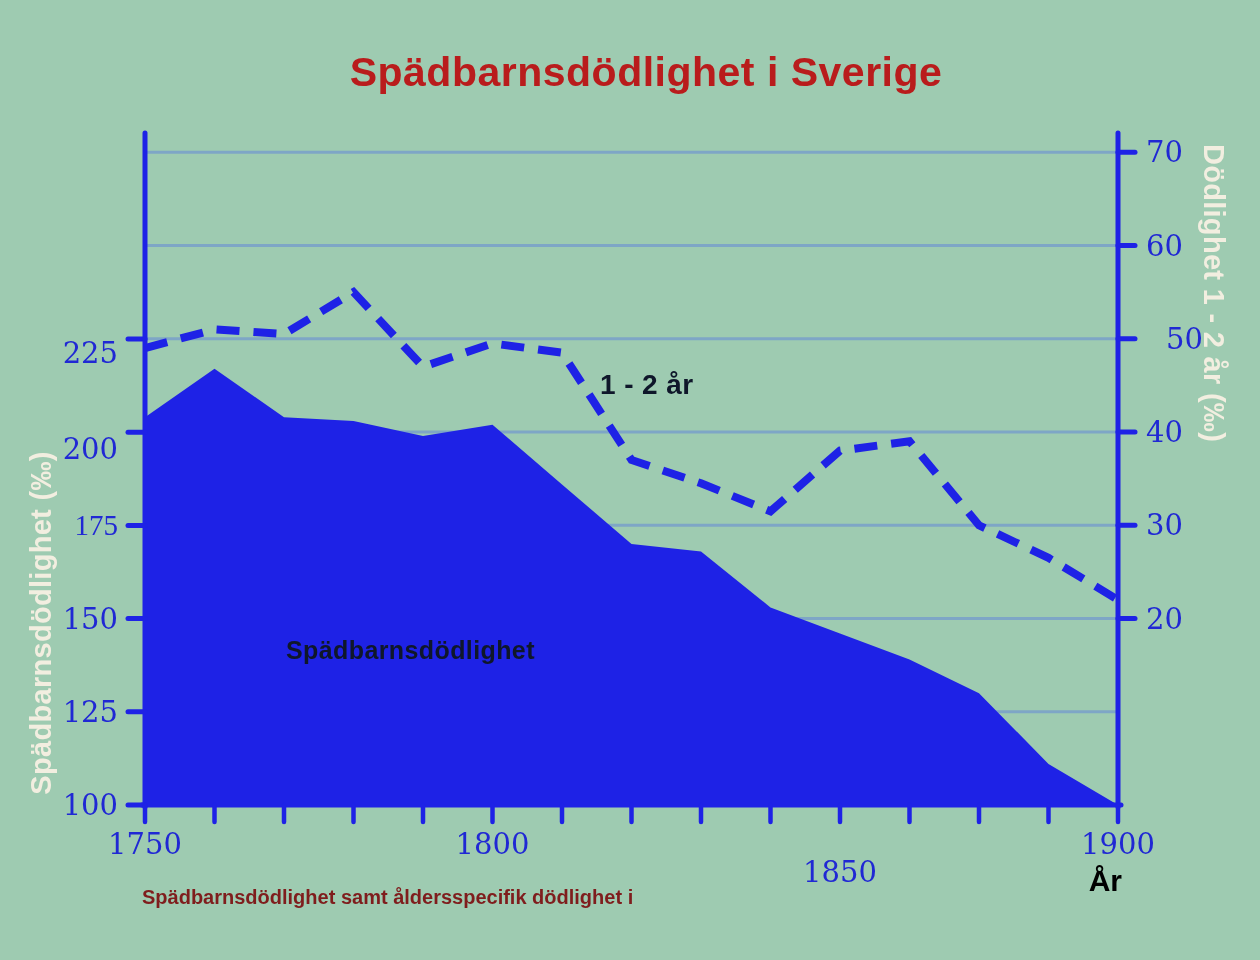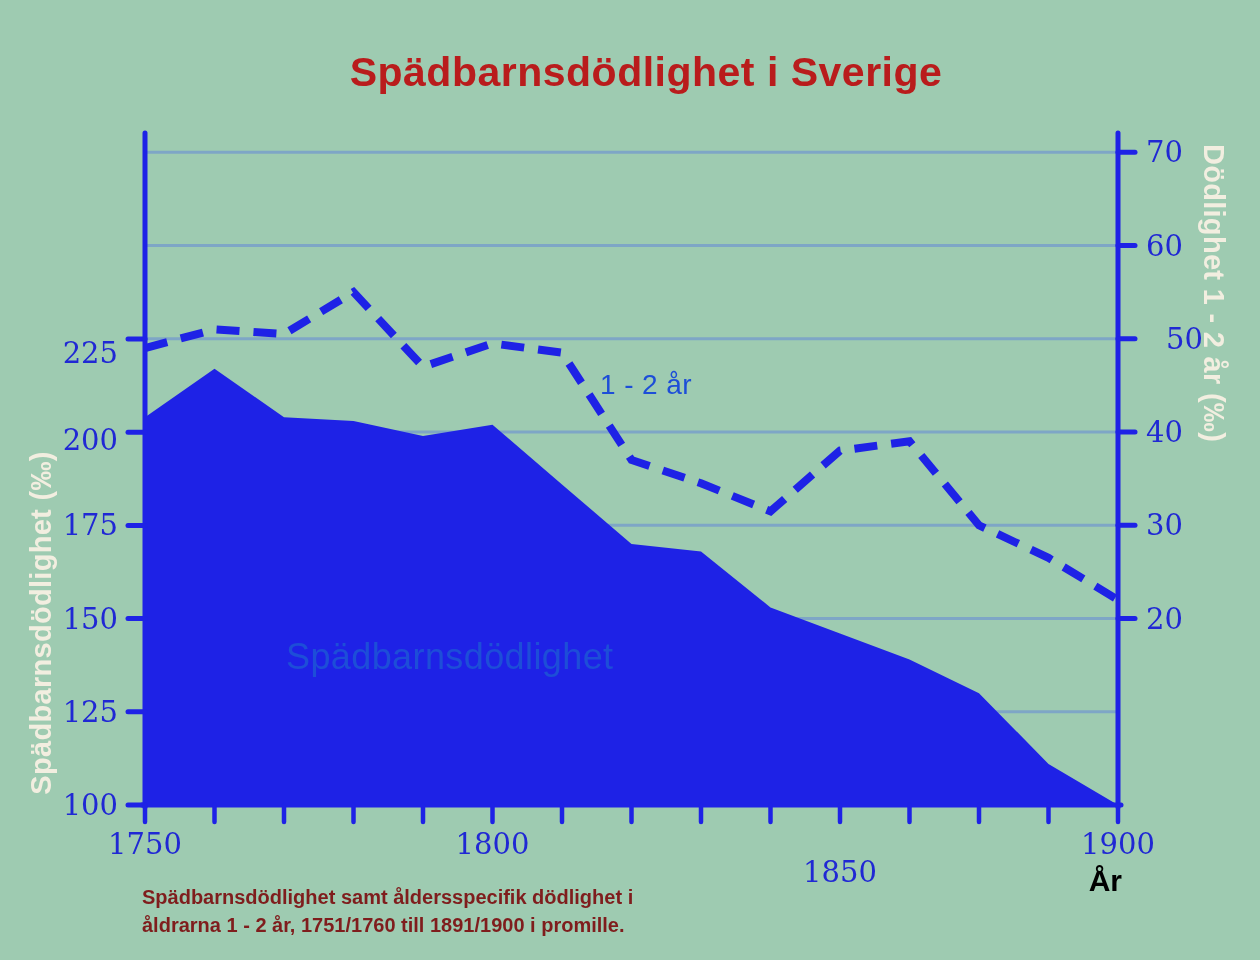--- a/index.html
+++ b/index.html
@@ -21,22 +21,22 @@
   .axis-title{
     position:absolute;white-space:nowrap;
     font-size:29px;font-weight:600;color:#f2eee0;letter-spacing:.3px;
   }
   .left-axis-title{left:41px;top:623px;transform:translate(-50%,-50%) rotate(-90deg);}
   .right-axis-title{left:1213px;top:293px;transform:translate(-50%,-50%) rotate(90deg);}
   .x-axis-title{
     position:absolute;left:1002px;top:864px;width:120px;
     text-align:right;font-size:30px;font-weight:700;color:#000000;
   }
-  .annotation{position:absolute;color:#1d4ed8;font-weight:400;white-space:nowrap;}
-  .area-label{left:286px;top:636px;font-size:36px;letter-spacing:.4px;}
+  .annotation{position:absolute;color:#0f172a;font-weight:700;white-space:nowrap;}
+  .area-label{left:286px;top:636px;font-size:25px;letter-spacing:.4px;}
   .line-label{left:600px;top:369px;font-size:28px;letter-spacing:.4px;}
   .caption{
     position:absolute;left:142px;top:883px;
     font-size:20px;font-weight:600;color:#7f1d1d;line-height:28px;
   }
   .caption span{display:block;}
   .tick-label{
     position:absolute;
     font-family:"DejaVu Serif", serif;
     color:#2028d4;font-size:29px;
@@ -96,29 +96,28 @@
 
   <div class="axis-title left-axis-title">Spädbarnsdödlighet (‰)</div>
   <div class="axis-title right-axis-title">Dödlighet 1 - 2 år (‰)</div>
   <div class="x-axis-title">År</div>
 
   <div class="annotation area-label">Spädbarnsdödlighet</div>
   <div class="annotation line-label">1 - 2 år</div>
 
   <div class="caption">
     <span>Spädbarnsdödlighet samt åldersspecifik dödlighet i</span>
-    <span>åldrarna 1 - 2 år, 1751/1760 till 1891/1900 i promille.</span>
   </div>
 
   <div id="left-labels">
       <div class="tick-label ylab" style="left: 30px; top: 785px;">100</div>
       <div class="tick-label ylab" style="left: 30px; top: 691.8px;">125</div>
       <div class="tick-label ylab" style="left: 30px; top: 598.6px;">150</div>
-      <div class="tick-label ylab" style="left: 30px; top: 505.4px;">175</div>
-      <div class="tick-label ylab" style="left: 30px; top: 420px;">200</div>
+      <div class="tick-label ylab" style="left: 30px; top: 505.4px; font-family: Liberation Serif, serif;">175</div>
+      <div class="tick-label ylab" style="left: 30px; top: 429px;">200</div>
       <div class="tick-label ylab" style="left: 30px; top: 333px;">225</div>
     </div>
   <div id="right-labels">
       <div class="tick-label yrlab" style="left: 1146px; top: 598.5px;">20</div>
       <div class="tick-label yrlab" style="left: 1146px; top: 505.25px;">30</div>
       <div class="tick-label yrlab" style="left: 1146px; top: 412px;">40</div>
       <div class="tick-label yrlab" style="left: 1146px; top: 318.75px; margin-left: 20px;">50</div>
       <div class="tick-label yrlab" style="left: 1146px; top: 225.5px;">60</div>
       <div class="tick-label yrlab" style="left: 1146px; top: 132.25px;">70</div>
     </div>

